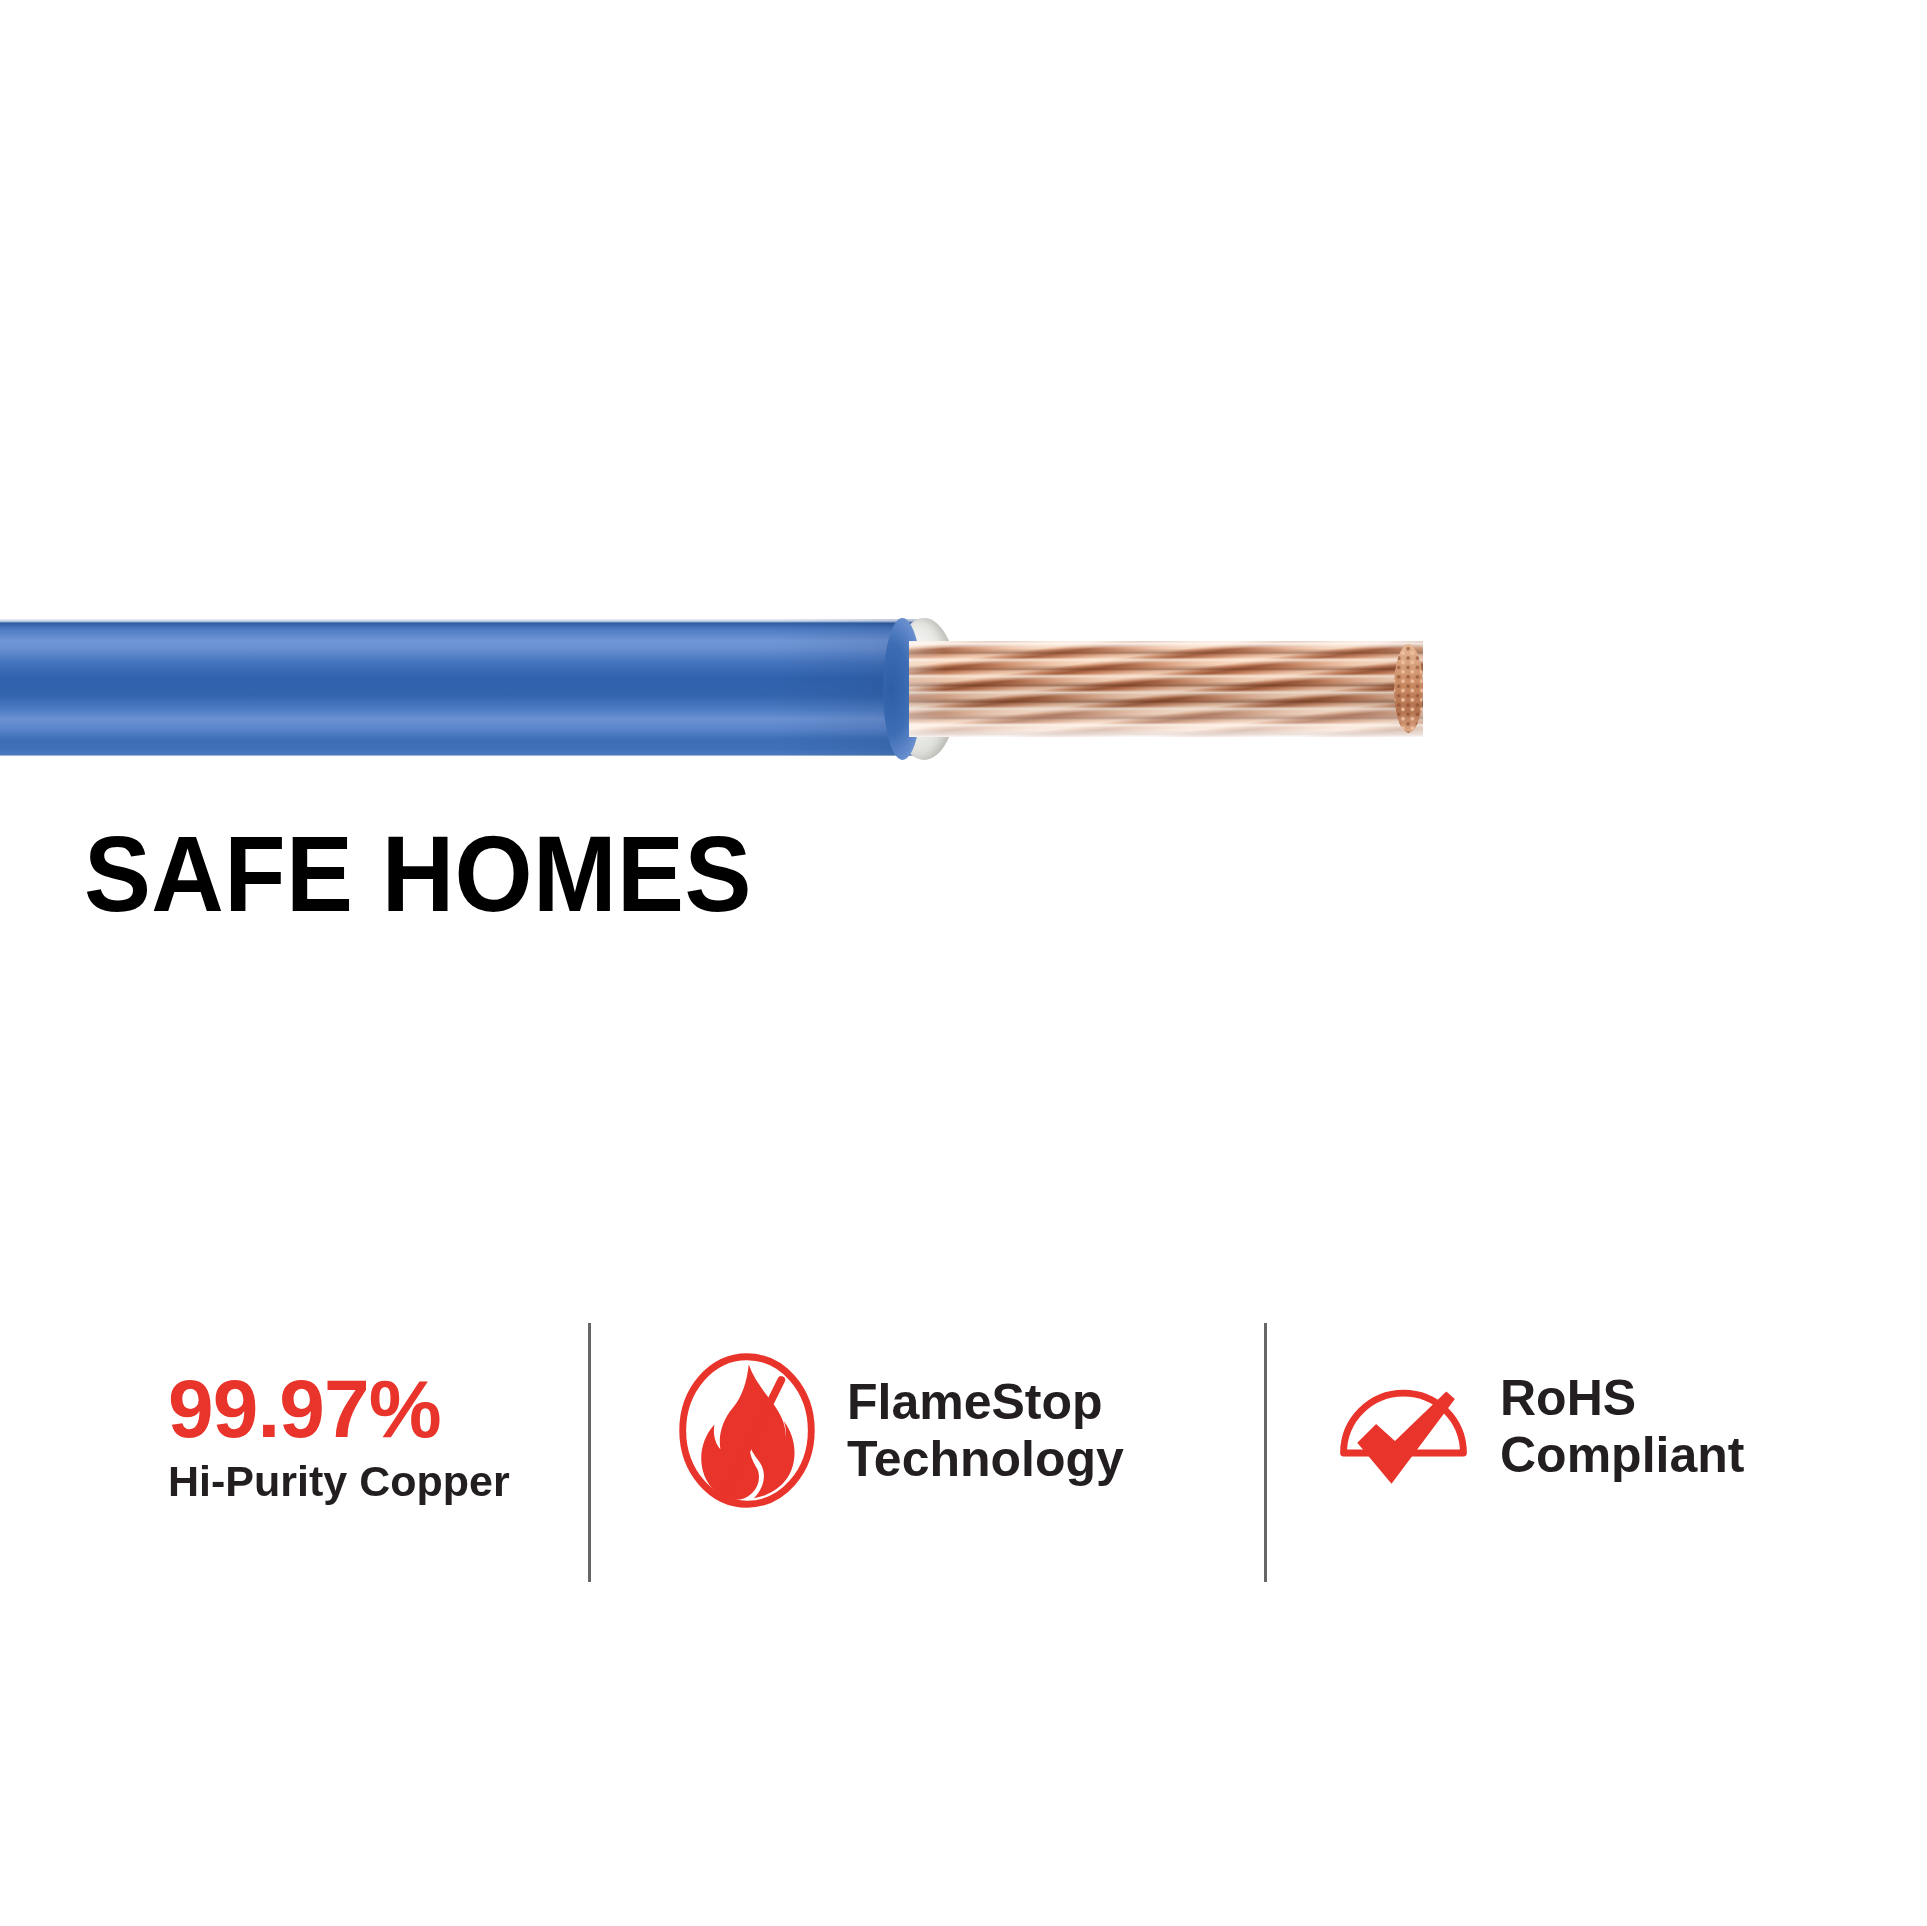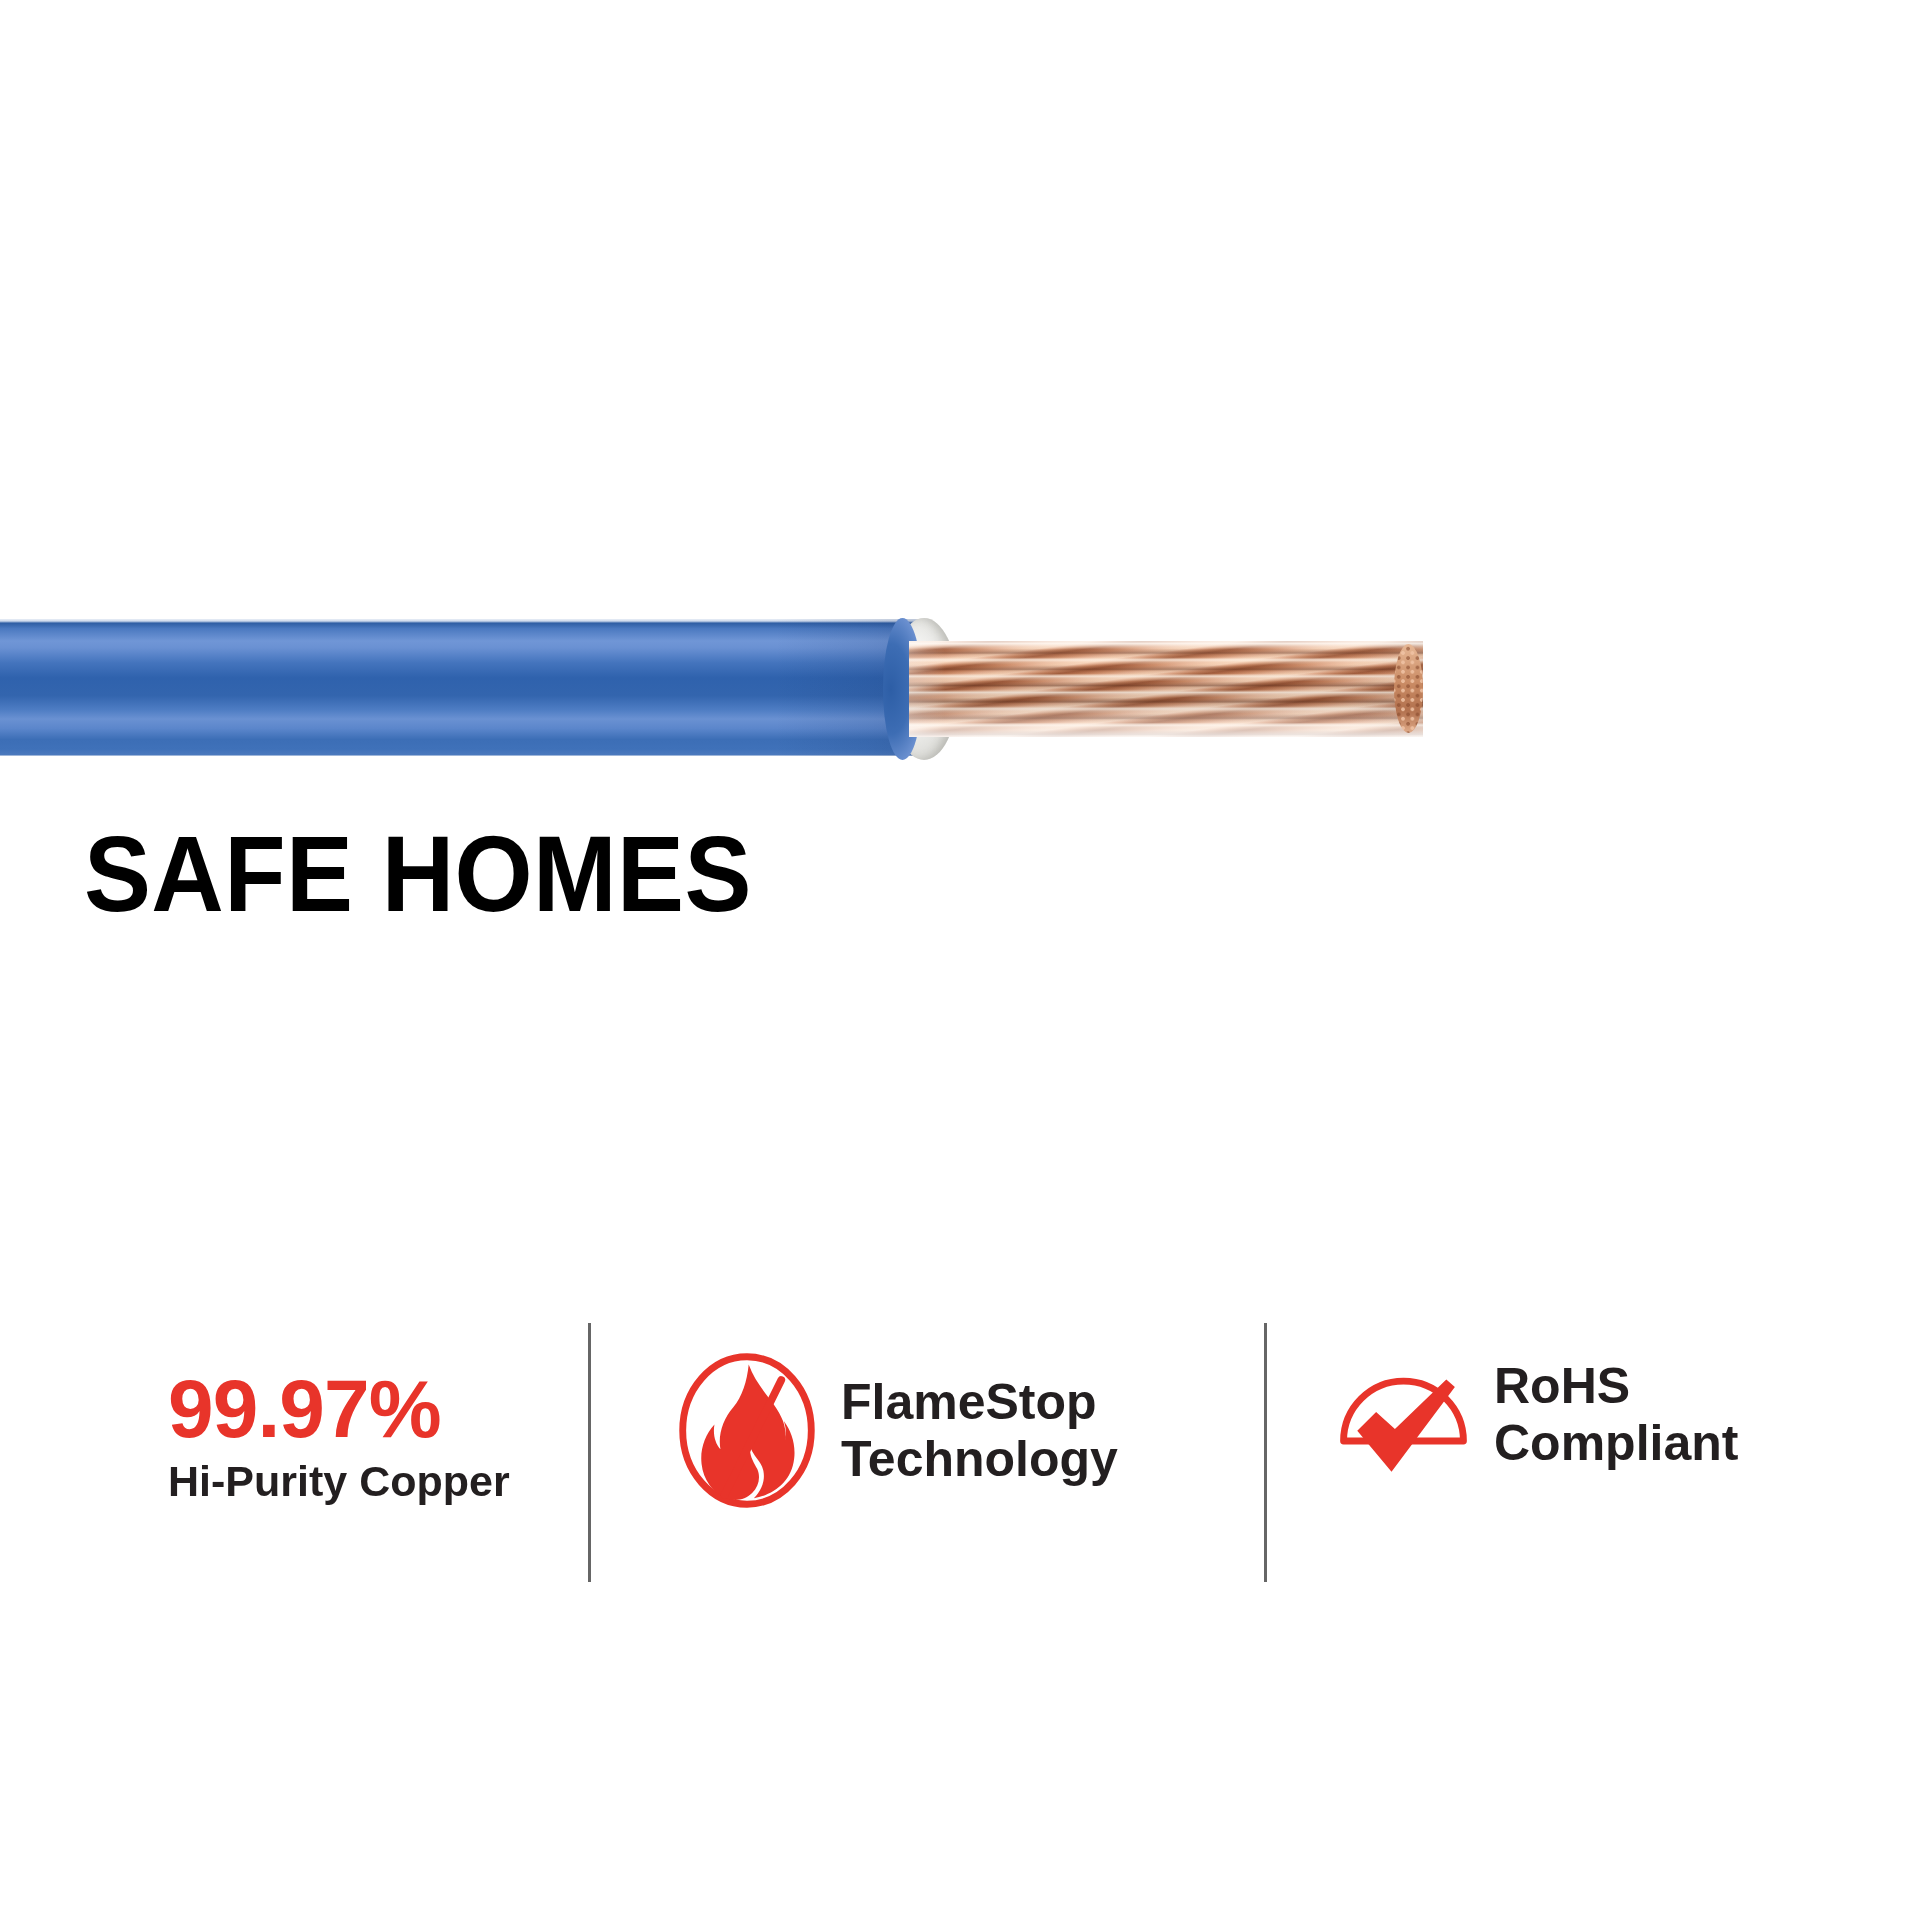--- a/index.html
+++ b/index.html
@@ -184,21 +184,21 @@
     height: 259px;
     background: #666666;
   }
   .divider.d1 { left: 588px; }
   .divider.d2 { left: 1264px; }
 
   .feature {
     position: absolute;
     display: flex;
     align-items: center;
-    gap: 22px;
+    gap: 28px;
   }
 
   
   .feature.f1 { left: 168px; top: 50px; flex-direction: column; align-items: flex-start; gap: 0; }
   .purity-value {
     font-size: 82px;
     font-weight: 700;
     line-height: 1.0;
     color: #E8342A;
     letter-spacing: -0.9px;
@@ -208,21 +208,21 @@
     font-size: 43px;
     font-weight: 700;
     line-height: 1.15;
     color: #231f20;
     white-space: nowrap;
     margin-top: 6.8px;
   }
 
   
   .feature.f2 { left: 675px; top: 31px; }
-  .feature.f3 { left: 1335px; top: 34px; }
+  .feature.f3 { left: 1335px; top: 46px; }
 
   .badge-text {
     font-size: 50px;
     font-weight: 700;
     line-height: 1.14;
     color: #231f20;
     white-space: pre-line;
   }
 
   .icon-flame { width: 144px; height: 163px; flex: none; }

